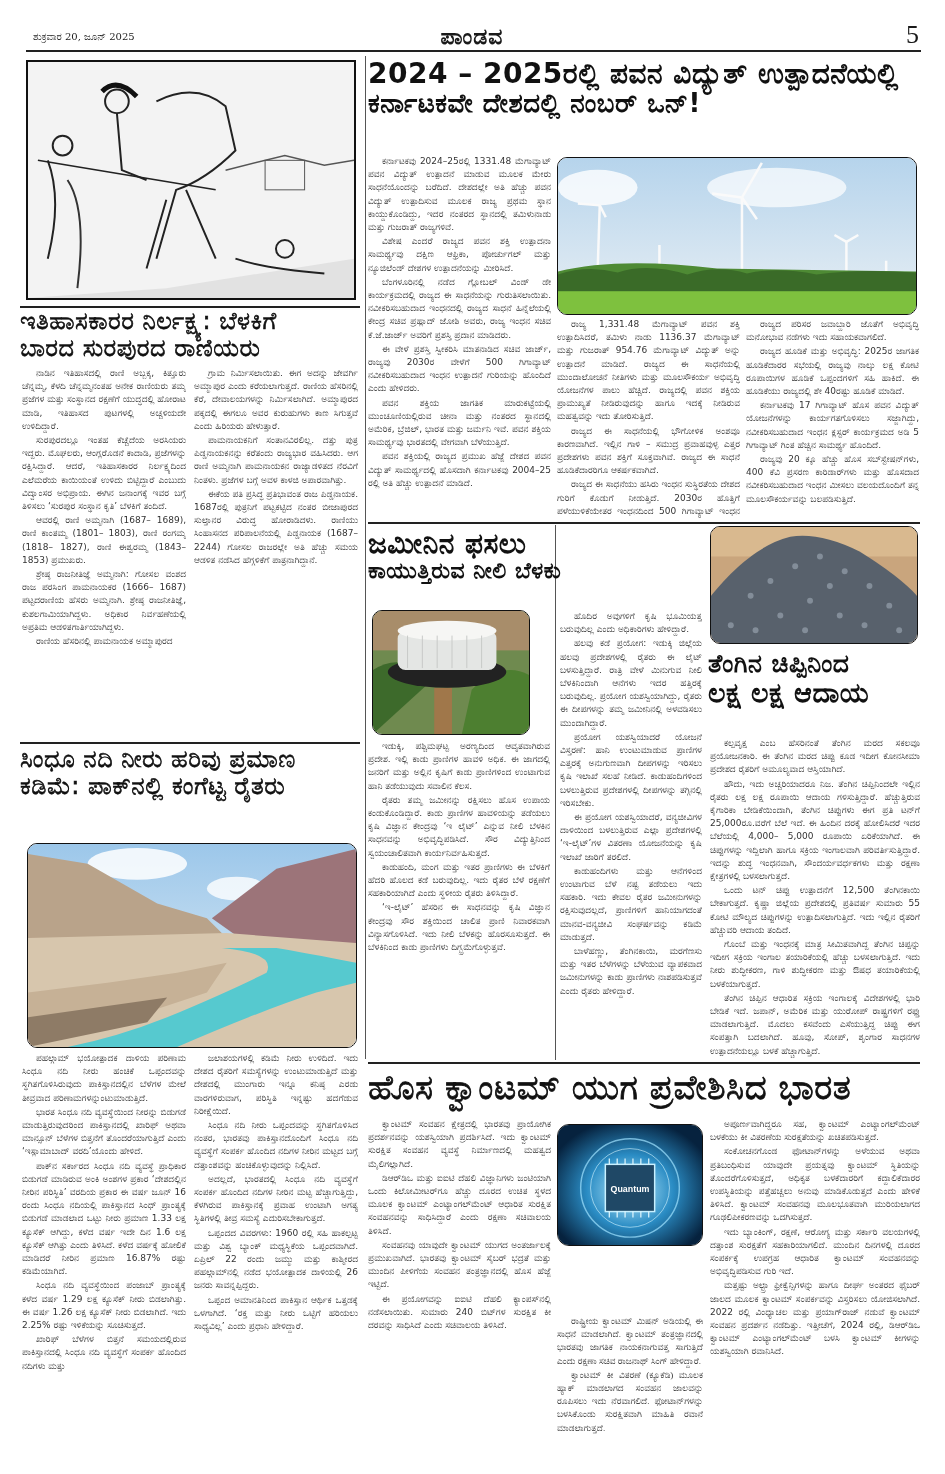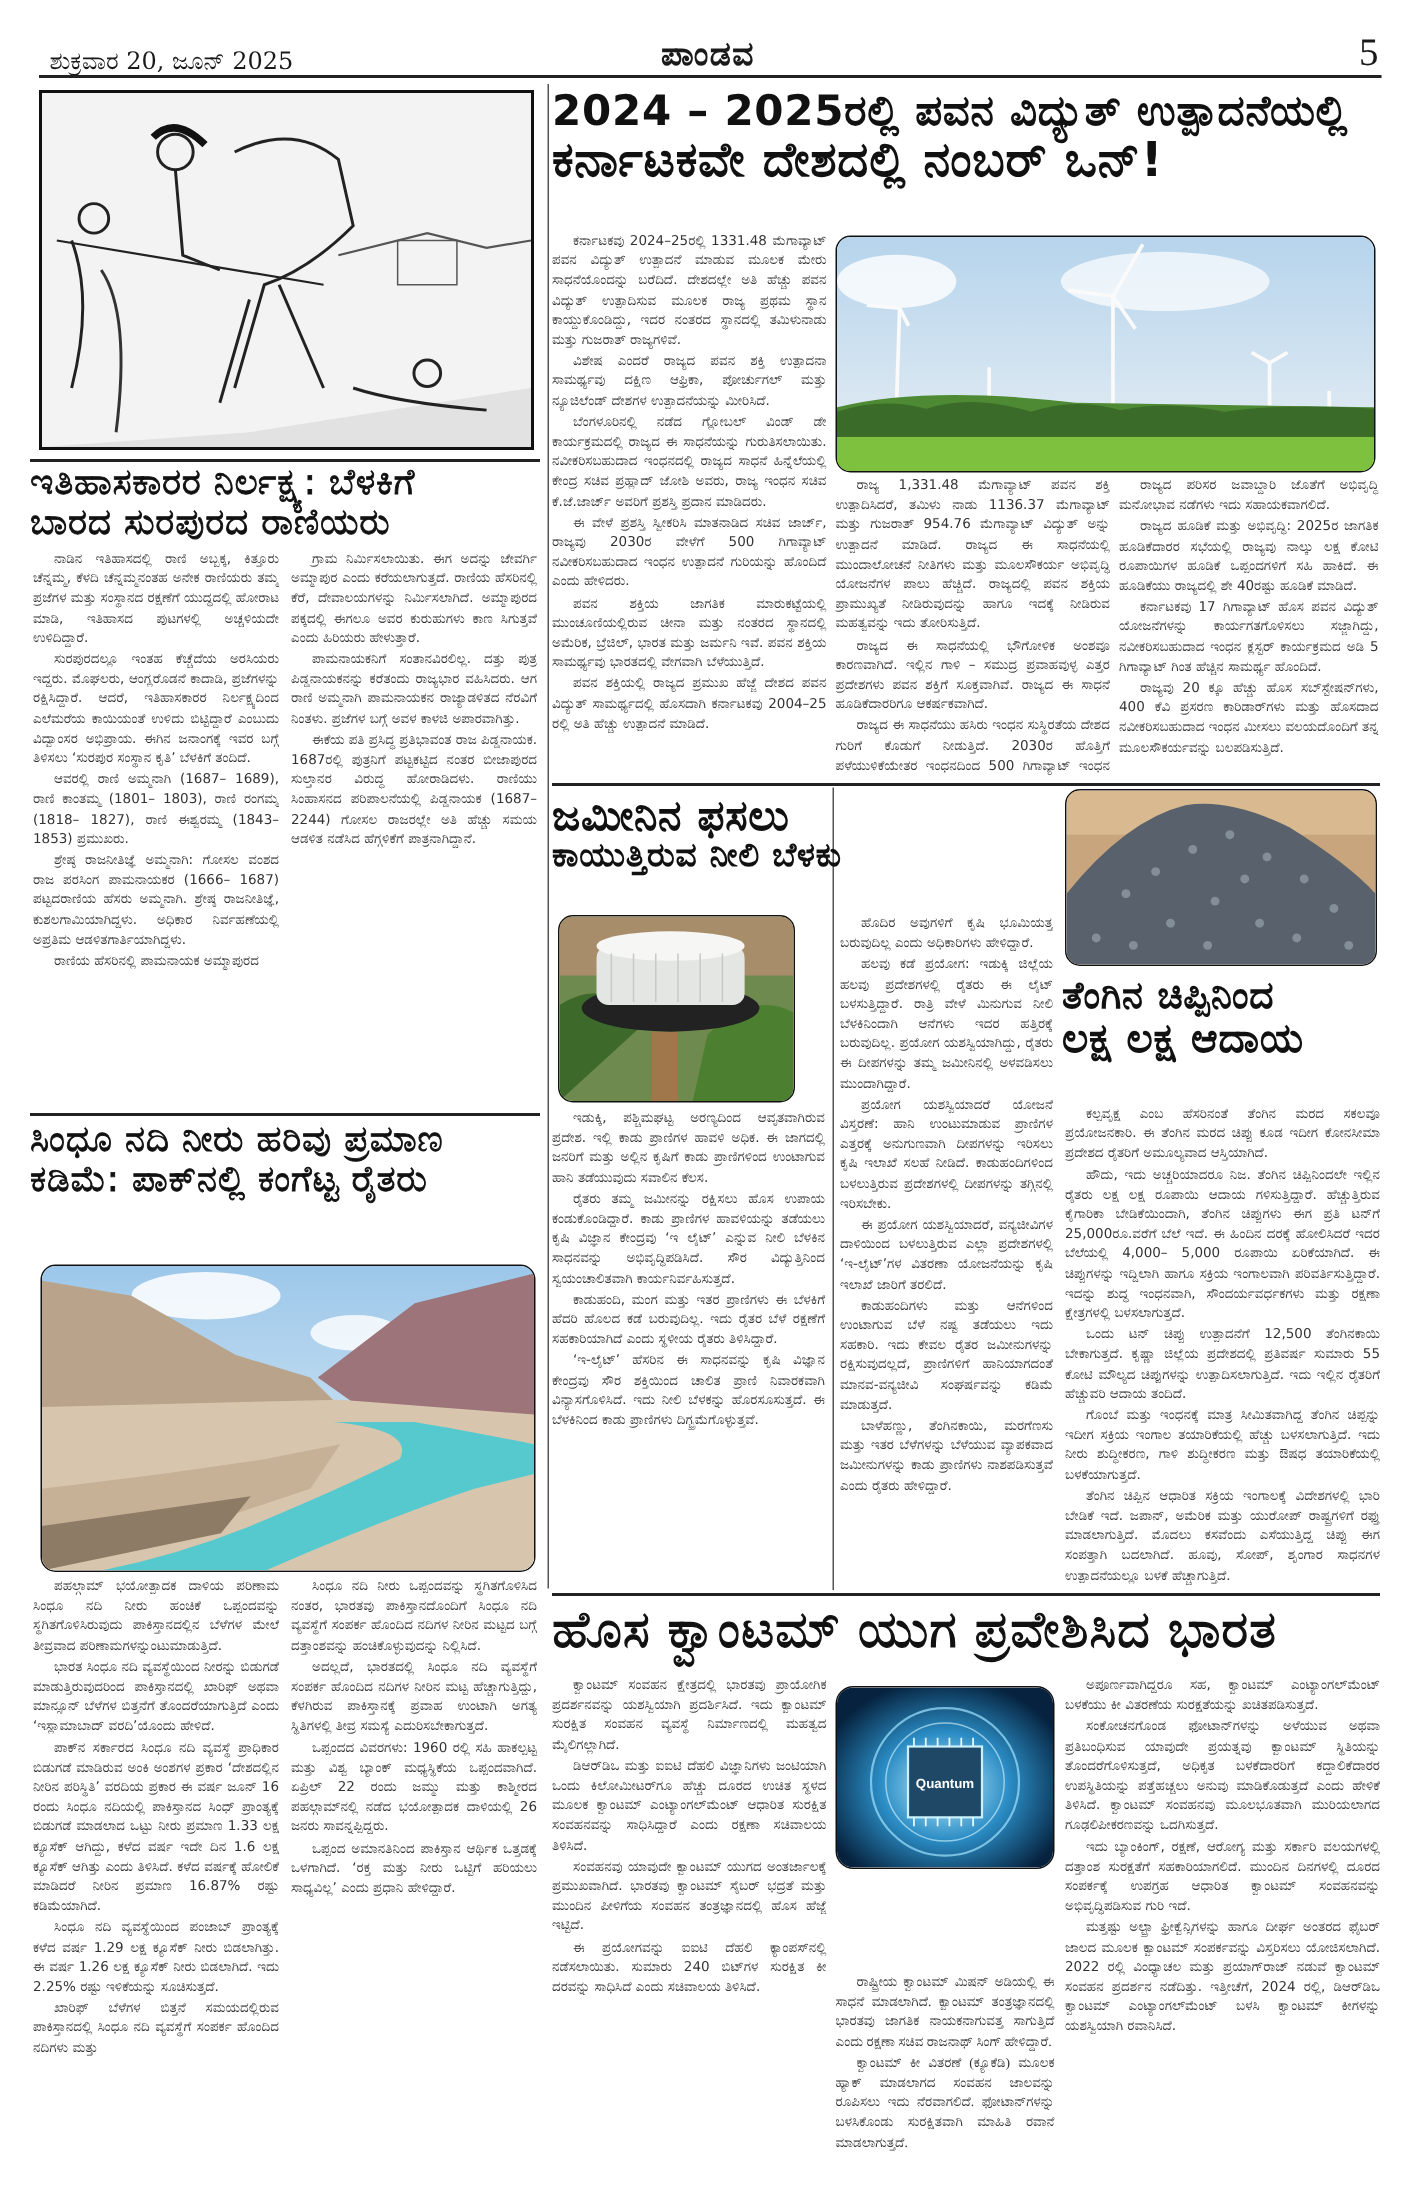--- a/index.html
+++ b/index.html
@@ -1,20 +1,20 @@
 <!DOCTYPE html>
 <html><head>
 <meta charset="utf-8">
 <style>
   * { box-sizing: border-box; margin: 0; padding: 0; }
   html, body { width: 945px; height: 1474px; background: #ffffff; overflow: hidden; }
   body { position: relative; font-family: "DejaVu Sans", sans-serif; color: #1a1a1a; }
 
   .masthead { position: absolute; left: 13px; top: 0; width: 918px; height: 55px; }
-  .masthead .date { position: absolute; left: 20px; top: 31px; font-size: 16px; font-family: "DejaVu Serif", serif; text-align: right; }
+  .masthead .date { position: absolute; left: 20px; top: 31px; font-size: 10px; font-family: "DejaVu Serif", serif; text-align: right; }
   .masthead .paper { position: absolute; left: 0; right: 0; top: 24px; text-align: center; font-size: 22px; font-weight: bold; letter-spacing: 1px; }
   .masthead .pageno { position: absolute; right: 12px; top: 20px; font-size: 26px; font-family: "Liberation Serif", serif; }
   .masthead .rule { position: absolute; left: 13px; right: 10px; top: 50px; height: 2px; background: #222; }
 
   .block { position: absolute; }
   .rule-h { position: absolute; height: 2px; background: #222; }
   .rule-v { position: absolute; width: 1px; background: #555; }
 
   .headline { font-family: "DejaVu Sans", sans-serif; font-weight: bold; line-height: 1.12; color: #111; letter-spacing: 0.5px; }
   .hl-xl { font-size: 30px; font-weight: 900; }
@@ -105,29 +105,30 @@
 </div>
 
 <div class="block body-text" style="left:22px; top:1052px; width:164px; height:415px;">
   <p>ಪಹಲ್ಗಾಮ್ ಭಯೋತ್ಪಾದಕ ದಾಳಿಯ ಪರಿಣಾಮ ಸಿಂಧೂ ನದಿ ನೀರು ಹಂಚಿಕೆ ಒಪ್ಪಂದವನ್ನು ಸ್ಥಗಿತಗೊಳಿಸಿರುವುದು ಪಾಕಿಸ್ತಾನದಲ್ಲಿನ ಬೆಳೆಗಳ ಮೇಲೆ ತೀವ್ರವಾದ ಪರಿಣಾಮಗಳನ್ನುಂಟುಮಾಡುತ್ತಿದೆ.</p>
   <p>ಭಾರತ ಸಿಂಧೂ ನದಿ ವ್ಯವಸ್ಥೆಯಿಂದ ನೀರನ್ನು ಬಿಡುಗಡೆ ಮಾಡುತ್ತಿರುವುದರಿಂದ ಪಾಕಿಸ್ತಾನದಲ್ಲಿ ಖಾರಿಫ್ ಅಥವಾ ಮಾನ್ಸೂನ್ ಬೆಳೆಗಳ ಬಿತ್ತನೆಗೆ ತೊಂದರೆಯಾಗುತ್ತಿದೆ ಎಂದು ‘ಇಸ್ಲಾಮಾಬಾದ್ ವರದಿ’ಯೊಂದು ಹೇಳಿದೆ.</p>
   <p>ಪಾಕ್‌ನ ಸರ್ಕಾರದ ಸಿಂಧೂ ನದಿ ವ್ಯವಸ್ಥೆ ಪ್ರಾಧಿಕಾರ ಬಿಡುಗಡೆ ಮಾಡಿರುವ ಅಂಕಿ ಅಂಶಗಳ ಪ್ರಕಾರ ‘ದೇಶದಲ್ಲಿನ ನೀರಿನ ಪರಿಸ್ಥಿತಿ’ ವರದಿಯ ಪ್ರಕಾರ ಈ ವರ್ಷ ಜೂನ್ 16 ರಂದು ಸಿಂಧೂ ನದಿಯಲ್ಲಿ ಪಾಕಿಸ್ತಾನದ ಸಿಂಧ್ ಪ್ರಾಂತ್ಯಕ್ಕೆ ಬಿಡುಗಡೆ ಮಾಡಲಾದ ಒಟ್ಟು ನೀರು ಪ್ರಮಾಣ 1.33 ಲಕ್ಷ ಕ್ಯೂಸೆಕ್ ಆಗಿದ್ದು, ಕಳೆದ ವರ್ಷ ಇದೇ ದಿನ 1.6 ಲಕ್ಷ ಕ್ಯೂಸೆಕ್ ಆಗಿತ್ತು ಎಂದು ತಿಳಿಸಿದೆ. ಕಳೆದ ವರ್ಷಕ್ಕೆ ಹೋಲಿಕೆ ಮಾಡಿದರೆ ನೀರಿನ ಪ್ರಮಾಣ 16.87% ರಷ್ಟು ಕಡಿಮೆಯಾಗಿದೆ.</p>
   <p>ಸಿಂಧೂ ನದಿ ವ್ಯವಸ್ಥೆಯಿಂದ ಪಂಜಾಬ್ ಪ್ರಾಂತ್ಯಕ್ಕೆ ಕಳೆದ ವರ್ಷ 1.29 ಲಕ್ಷ ಕ್ಯೂಸೆಕ್ ನೀರು ಬಿಡಲಾಗಿತ್ತು. ಈ ವರ್ಷ 1.26 ಲಕ್ಷ ಕ್ಯೂಸೆಕ್ ನೀರು ಬಿಡಲಾಗಿದೆ. ಇದು 2.25% ರಷ್ಟು ಇಳಿಕೆಯನ್ನು ಸೂಚಿಸುತ್ತದೆ.</p>
   <p>ಖಾರಿಫ್ ಬೆಳೆಗಳ ಬಿತ್ತನೆ ಸಮಯದಲ್ಲಿರುವ ಪಾಕಿಸ್ತಾನದಲ್ಲಿ ಸಿಂಧೂ ನದಿ ವ್ಯವಸ್ಥೆಗೆ ಸಂಪರ್ಕ ಹೊಂದಿದ ನದಿಗಳು ಮತ್ತು</p>
 </div>
 <div class="block body-text" style="left:194px; top:1052px; width:164px; height:415px;">
+  <p>ಜಲಾಶಯಗಳಲ್ಲಿ ಕಡಿಮೆ ನೀರು ಉಳಿದಿದೆ. ಇದು ದೇಶದ ರೈತರಿಗೆ ಸಮಸ್ಯೆಗಳನ್ನು ಉಂಟುಮಾಡುತ್ತಿದೆ ಮತ್ತು ದೇಶದಲ್ಲಿ ಮುಂಗಾರು ಇನ್ನೂ ಕನಿಷ್ಠ ಎರಡು ವಾರಗಳಿರುವಾಗ, ಪರಿಸ್ಥಿತಿ ಇನ್ನಷ್ಟು ಹದಗೆಡುವ ನಿರೀಕ್ಷೆಯಿದೆ.</p>
   <p>ಸಿಂಧೂ ನದಿ ನೀರು ಒಪ್ಪಂದವನ್ನು ಸ್ಥಗಿತಗೊಳಿಸಿದ ನಂತರ, ಭಾರತವು ಪಾಕಿಸ್ತಾನದೊಂದಿಗೆ ಸಿಂಧೂ ನದಿ ವ್ಯವಸ್ಥೆಗೆ ಸಂಪರ್ಕ ಹೊಂದಿದ ನದಿಗಳ ನೀರಿನ ಮಟ್ಟದ ಬಗ್ಗೆ ದತ್ತಾಂಶವನ್ನು ಹಂಚಿಕೊಳ್ಳುವುದನ್ನು ನಿಲ್ಲಿಸಿದೆ.</p>
   <p>ಅದಲ್ಲದೆ, ಭಾರತದಲ್ಲಿ ಸಿಂಧೂ ನದಿ ವ್ಯವಸ್ಥೆಗೆ ಸಂಪರ್ಕ ಹೊಂದಿದ ನದಿಗಳ ನೀರಿನ ಮಟ್ಟ ಹೆಚ್ಚಾಗುತ್ತಿದ್ದು, ಕೆಳಗಿರುವ ಪಾಕಿಸ್ತಾನಕ್ಕೆ ಪ್ರವಾಹ ಉಂಟಾಗಿ ಅಗತ್ಯ ಸ್ಥಿತಿಗಳಲ್ಲಿ ತೀವ್ರ ಸಮಸ್ಯೆ ಎದುರಿಸಬೇಕಾಗುತ್ತದೆ.</p>
   <p>ಒಪ್ಪಂದದ ವಿವರಗಳು: 1960 ರಲ್ಲಿ ಸಹಿ ಹಾಕಲ್ಪಟ್ಟ ಮತ್ತು ವಿಶ್ವ ಬ್ಯಾಂಕ್ ಮಧ್ಯಸ್ಥಿಕೆಯ ಒಪ್ಪಂದವಾಗಿದೆ. ಏಪ್ರಿಲ್ 22 ರಂದು ಜಮ್ಮು ಮತ್ತು ಕಾಶ್ಮೀರದ ಪಹಲ್ಗಾಮ್‌ನಲ್ಲಿ ನಡೆದ ಭಯೋತ್ಪಾದಕ ದಾಳಿಯಲ್ಲಿ 26 ಜನರು ಸಾವನ್ನಪ್ಪಿದ್ದರು.</p>
   <p>ಒಪ್ಪಂದ ಅಮಾನತಿನಿಂದ ಪಾಕಿಸ್ತಾನ ಆರ್ಥಿಕ ಒತ್ತಡಕ್ಕೆ ಒಳಗಾಗಿದೆ. ‘ರಕ್ತ ಮತ್ತು ನೀರು ಒಟ್ಟಿಗೆ ಹರಿಯಲು ಸಾಧ್ಯವಿಲ್ಲ’ ಎಂದು ಪ್ರಧಾನಿ ಹೇಳಿದ್ದಾರೆ.</p>
 </div>
 
 <div class="block headline hl-xl" style="left:368px; top:58px; width:572px;">
   <div style="font-size:28px;">2024 – 2025ರಲ್ಲಿ ಪವನ ವಿದ್ಯುತ್ ಉತ್ಪಾದನೆಯಲ್ಲಿ</div>
-  <div style="font-size:32px;">ಕರ್ನಾಟಕವೇ ದೇಶದಲ್ಲಿ ನಂಬರ್ ಒನ್!</div>
+  <div style="font-size:26px;">ಕರ್ನಾಟಕವೇ ದೇಶದಲ್ಲಿ ನಂಬರ್ ಒನ್!</div>
 </div>
 
 <div class="block body-text" style="left:368px; top:155px; width:183px; height:362px;">
   <p>ಕರ್ನಾಟಕವು 2024–25ರಲ್ಲಿ 1331.48 ಮೆಗಾವ್ಯಾಟ್ ಪವನ ವಿದ್ಯುತ್ ಉತ್ಪಾದನೆ ಮಾಡುವ ಮೂಲಕ ಮೇರು ಸಾಧನೆಯೊಂದನ್ನು ಬರೆದಿದೆ. ದೇಶದಲ್ಲೇ ಅತಿ ಹೆಚ್ಚು ಪವನ ವಿದ್ಯುತ್ ಉತ್ಪಾದಿಸುವ ಮೂಲಕ ರಾಜ್ಯ ಪ್ರಥಮ ಸ್ಥಾನ ಕಾಯ್ದುಕೊಂಡಿದ್ದು, ಇದರ ನಂತರದ ಸ್ಥಾನದಲ್ಲಿ ತಮಿಳುನಾಡು ಮತ್ತು ಗುಜರಾತ್ ರಾಜ್ಯಗಳಿವೆ.</p>
   <p>ವಿಶೇಷ ಎಂದರೆ ರಾಜ್ಯದ ಪವನ ಶಕ್ತಿ ಉತ್ಪಾದನಾ ಸಾಮರ್ಥ್ಯವು ದಕ್ಷಿಣ ಆಫ್ರಿಕಾ, ಪೋರ್ಚುಗಲ್ ಮತ್ತು ನ್ಯೂಜಿಲೆಂಡ್ ದೇಶಗಳ ಉತ್ಪಾದನೆಯನ್ನು ಮೀರಿಸಿದೆ.</p>
   <p>ಬೆಂಗಳೂರಿನಲ್ಲಿ ನಡೆದ ಗ್ಲೋಬಲ್ ವಿಂಡ್ ಡೇ ಕಾರ್ಯಕ್ರಮದಲ್ಲಿ ರಾಜ್ಯದ ಈ ಸಾಧನೆಯನ್ನು ಗುರುತಿಸಲಾಯಿತು. ನವೀಕರಿಸಬಹುದಾದ ಇಂಧನದಲ್ಲಿ ರಾಜ್ಯದ ಸಾಧನೆ ಹಿನ್ನೆಲೆಯಲ್ಲಿ ಕೇಂದ್ರ ಸಚಿವ ಪ್ರಹ್ಲಾದ್ ಜೋಶಿ ಅವರು, ರಾಜ್ಯ ಇಂಧನ ಸಚಿವ ಕೆ.ಜೆ.ಜಾರ್ಜ್ ಅವರಿಗೆ ಪ್ರಶಸ್ತಿ ಪ್ರದಾನ ಮಾಡಿದರು.</p>
   <p>ಈ ವೇಳೆ ಪ್ರಶಸ್ತಿ ಸ್ವೀಕರಿಸಿ ಮಾತನಾಡಿದ ಸಚಿವ ಜಾರ್ಜ್, ರಾಜ್ಯವು 2030ರ ವೇಳೆಗೆ 500 ಗಿಗಾವ್ಯಾಟ್ ನವೀಕರಿಸಬಹುದಾದ ಇಂಧನ ಉತ್ಪಾದನೆ ಗುರಿಯನ್ನು ಹೊಂದಿದೆ ಎಂದು ಹೇಳಿದರು.</p>
   <p>ಪವನ ಶಕ್ತಿಯ ಜಾಗತಿಕ ಮಾರುಕಟ್ಟೆಯಲ್ಲಿ ಮುಂಚೂಣಿಯಲ್ಲಿರುವ ಚೀನಾ ಮತ್ತು ನಂತರದ ಸ್ಥಾನದಲ್ಲಿ ಅಮೆರಿಕ, ಬ್ರೆಜಿಲ್, ಭಾರತ ಮತ್ತು ಜರ್ಮನಿ ಇವೆ. ಪವನ ಶಕ್ತಿಯ ಸಾಮರ್ಥ್ಯವು ಭಾರತದಲ್ಲಿ ವೇಗವಾಗಿ ಬೆಳೆಯುತ್ತಿದೆ.</p>
   <p>ಪವನ ಶಕ್ತಿಯಲ್ಲಿ ರಾಜ್ಯದ ಪ್ರಮುಖ ಹೆಜ್ಜೆ ದೇಶದ ಪವನ ವಿದ್ಯುತ್ ಸಾಮರ್ಥ್ಯದಲ್ಲಿ ಹೊಸದಾಗಿ ಕರ್ನಾಟಕವು 2004–25 ರಲ್ಲಿ ಅತಿ ಹೆಚ್ಚು ಉತ್ಪಾದನೆ ಮಾಡಿದೆ.</p>
 </div>

